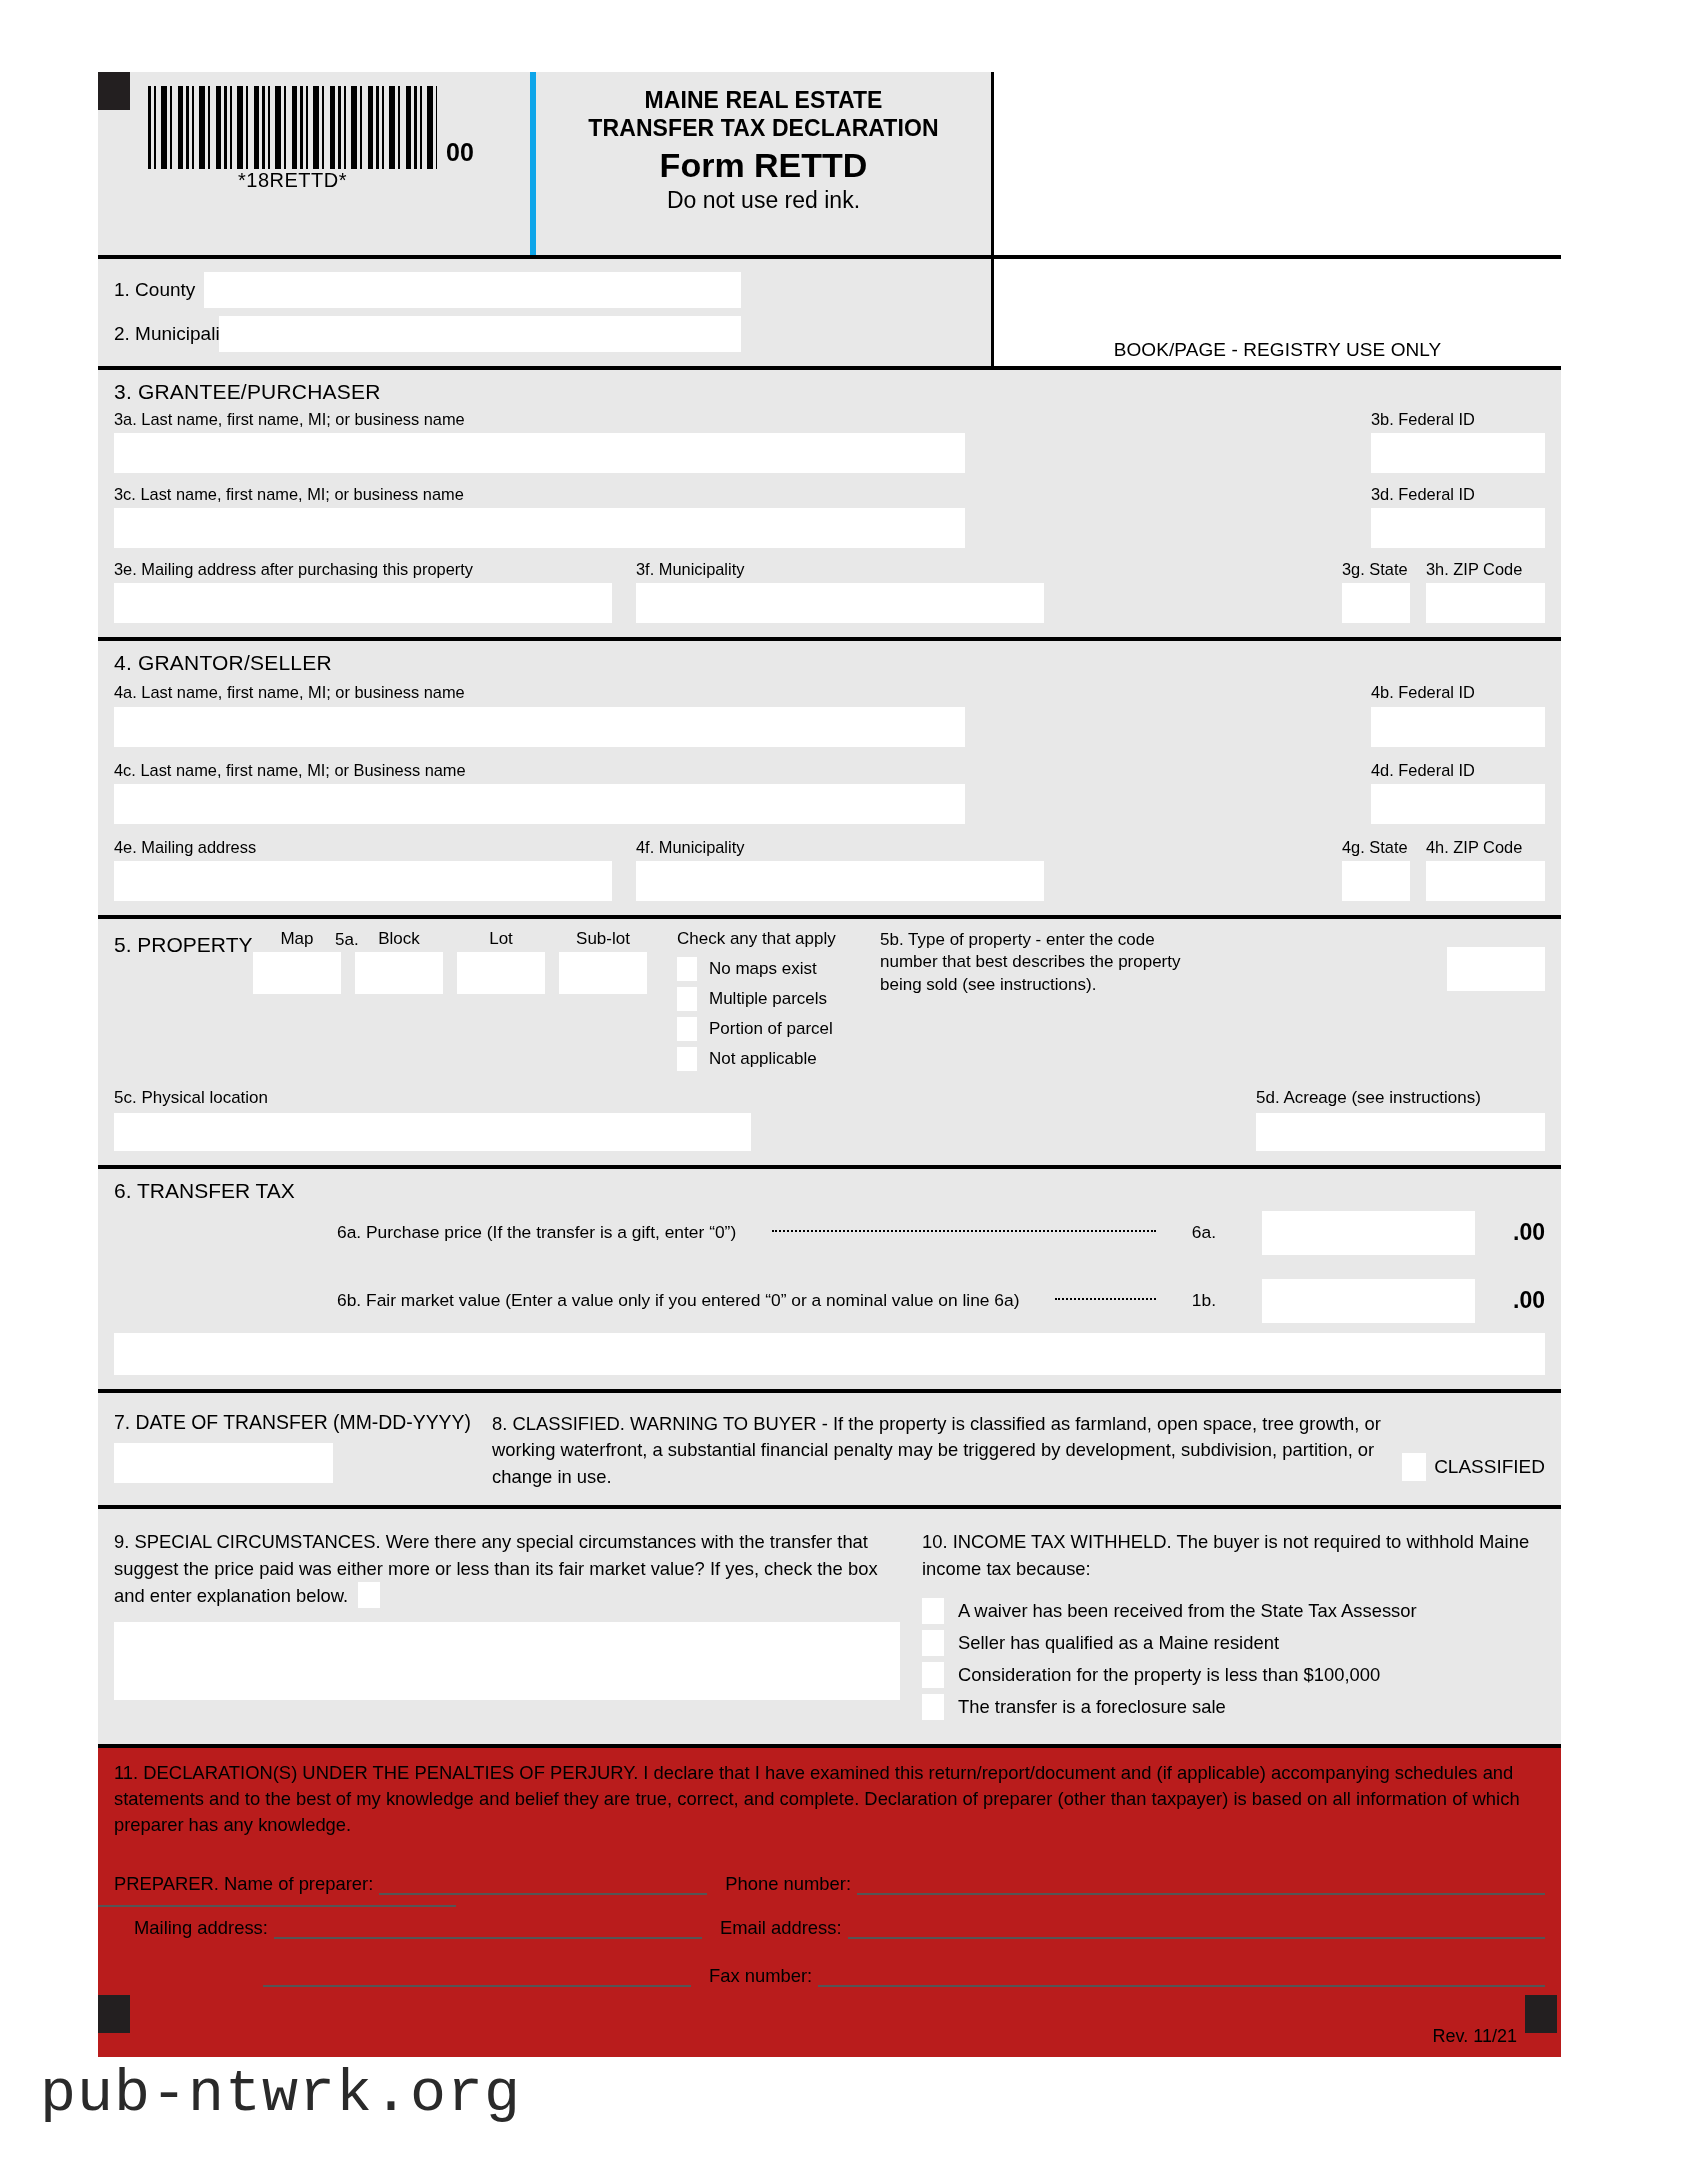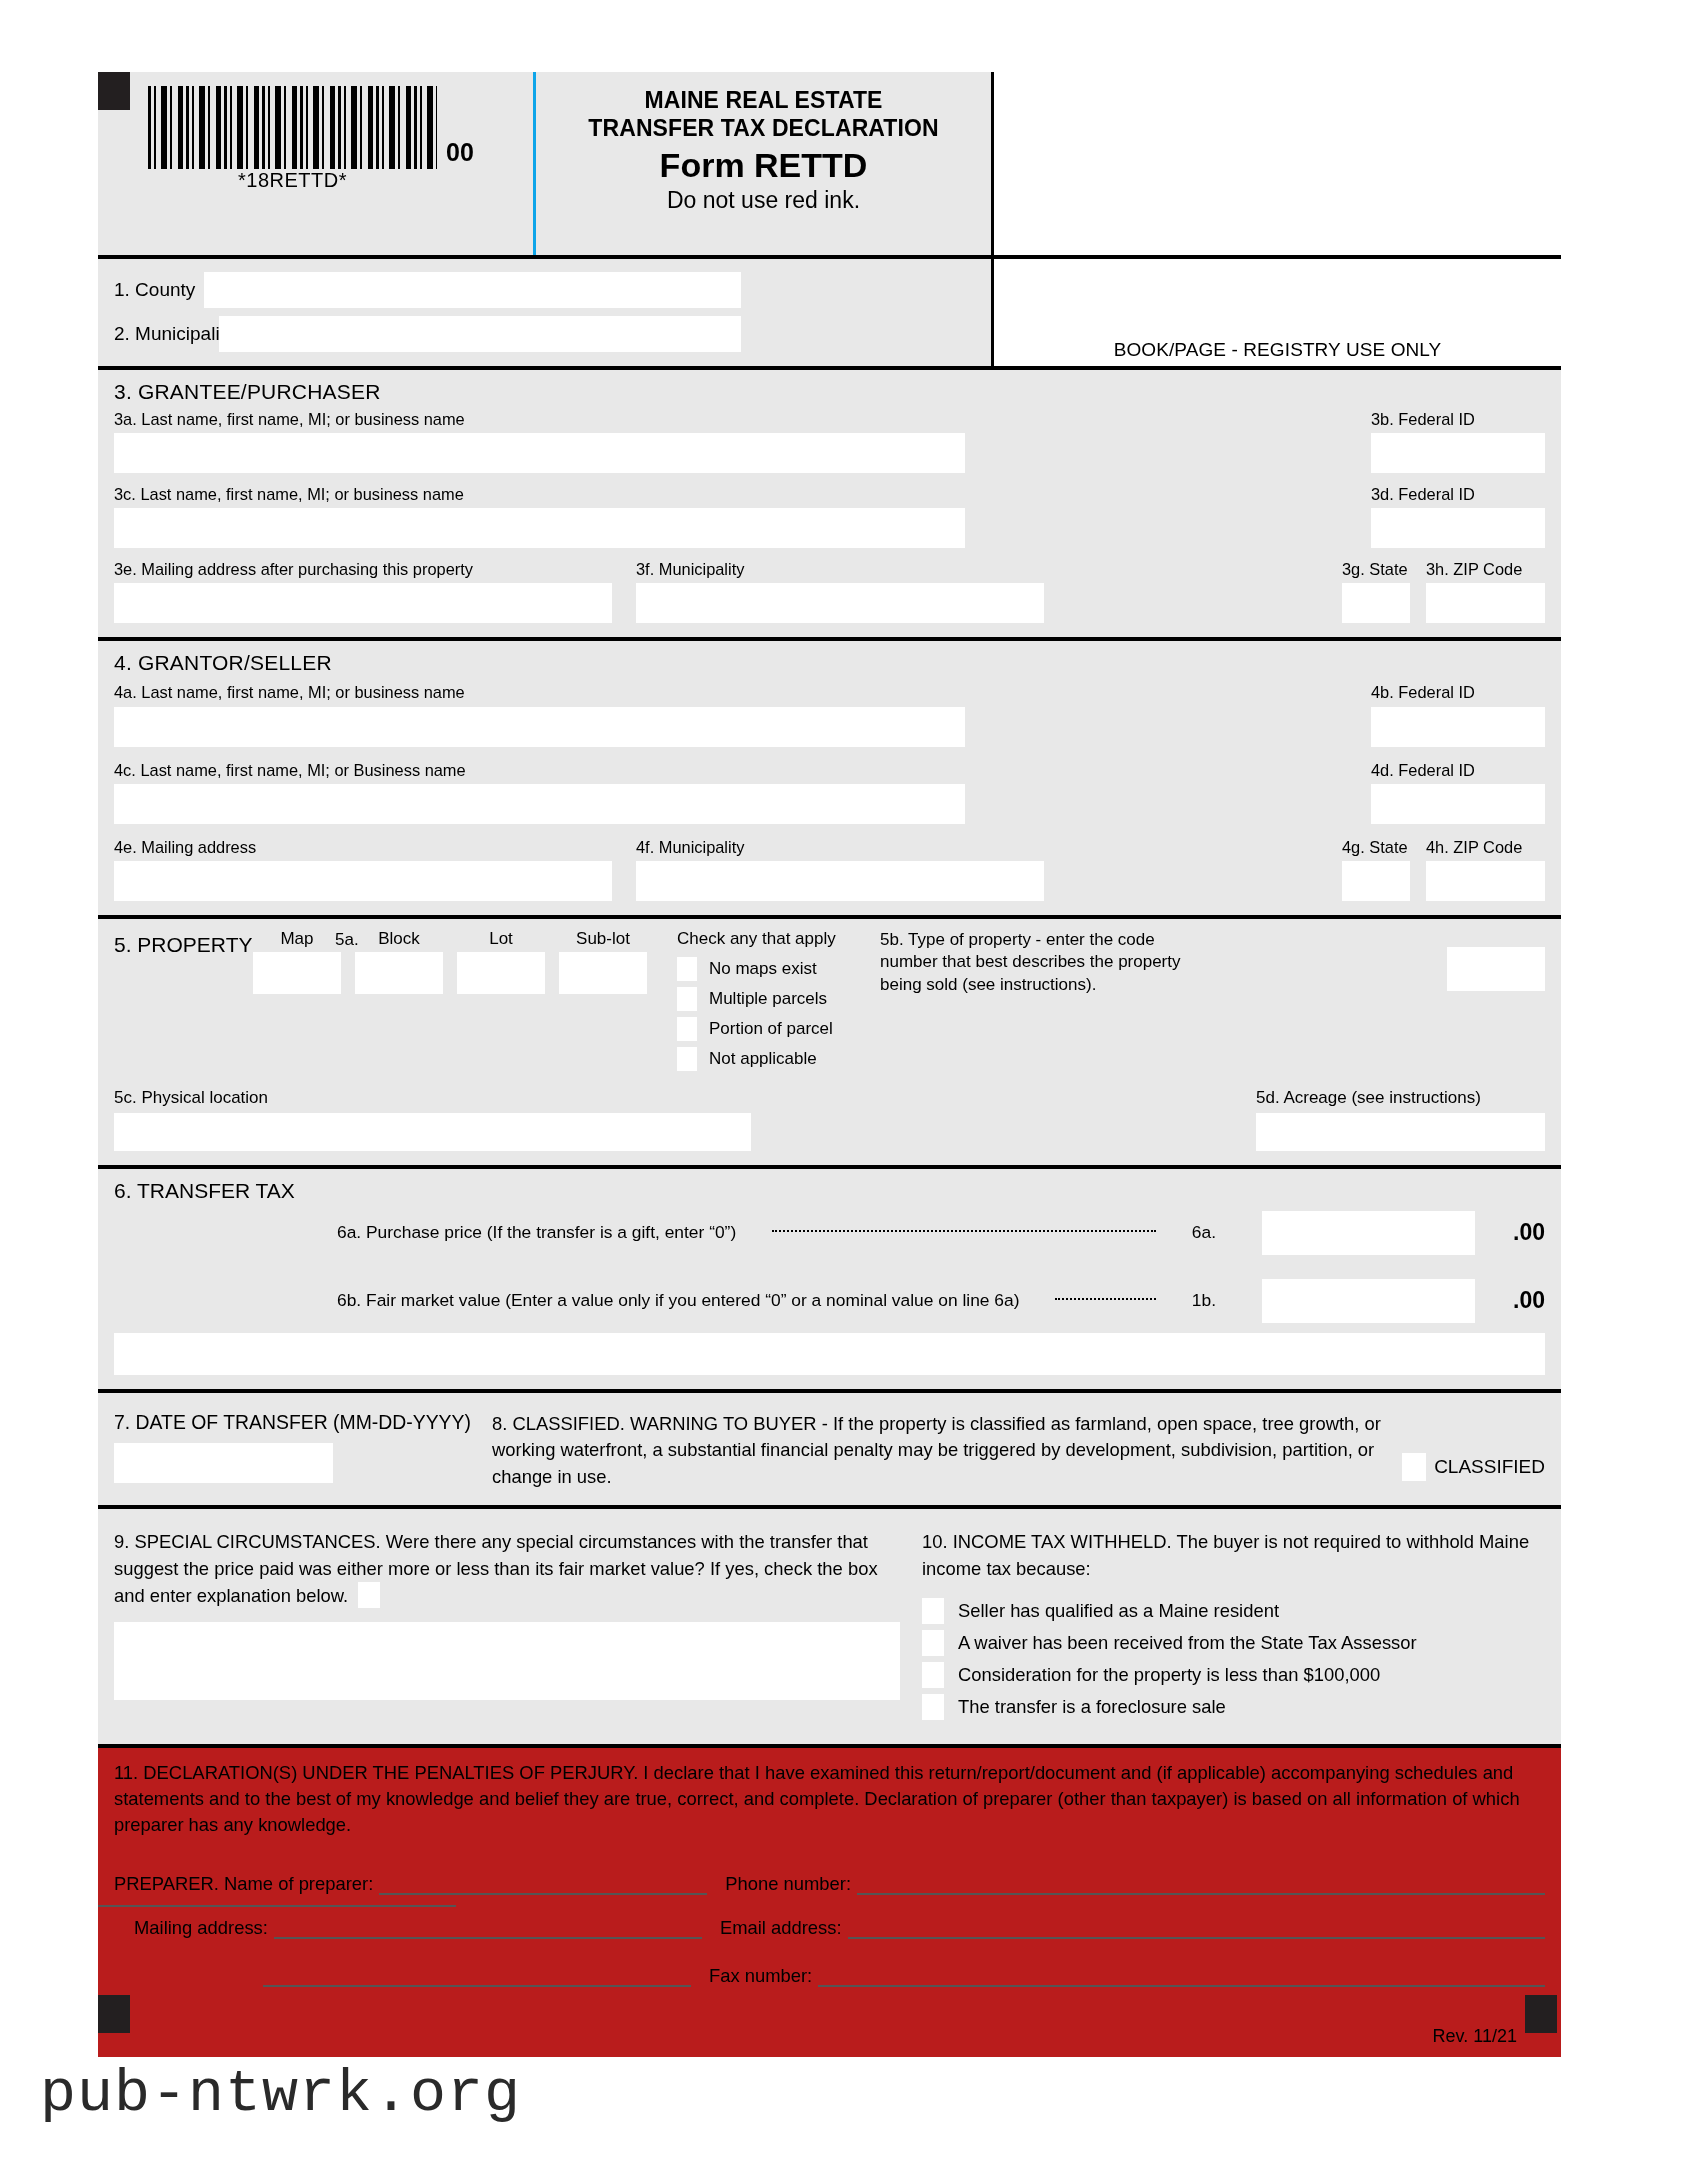--- a/index.html
+++ b/index.html
@@ -39,21 +39,21 @@
   
   .header-row {
     display: flex;
     border-bottom: 4px solid #000;
     background: #e8e8e8;
     height: 187px;
     box-sizing: border-box;
   }
   .barcode-cell {
     width: 438px;
-    border-right: 3px solid #0ea5e9;
+    border-right: 6px solid #0ea5e9;
     box-sizing: border-box;
     position: relative;
   }
   .barcode-wrap {
     position: absolute;
     left: 50px;
     top: 14px;
     display: flex;
     align-items: flex-end;
   }
@@ -617,25 +617,25 @@
         <div class="s9-text">
           <span>9. SPECIAL CIRCUMSTANCES. Were there any special circumstances with the transfer that suggest the price paid was either more or less than its fair market value? If yes, check the box and enter explanation below.</span><span class="s9-inlinechk"></span>
         </div>
         <div class="s9-box"></div>
       </div>
       <div class="s10">
         <div class="s10-text">10. INCOME TAX WITHHELD. The buyer is not required to withhold Maine income tax because:</div>
         <div class="s10-opts">
           <div class="s10-row">
             <div class="s10-chk"></div>
-            <div class="s10-lab">Seller has qualified as a Maine resident</div>
+            <div class="s10-lab">A waiver has been received from the State Tax Assessor</div>
           </div>
           <div class="s10-row">
             <div class="s10-chk"></div>
-            <div class="s10-lab">A waiver has been received from the State Tax Assessor</div>
+            <div class="s10-lab">Seller has qualified as a Maine resident</div>
           </div>
           <div class="s10-row">
             <div class="s10-chk"></div>
             <div class="s10-lab">Consideration for the property is less than $100,000</div>
           </div>
           <div class="s10-row">
             <div class="s10-chk"></div>
             <div class="s10-lab">The transfer is a foreclosure sale</div>
           </div>
         </div>

